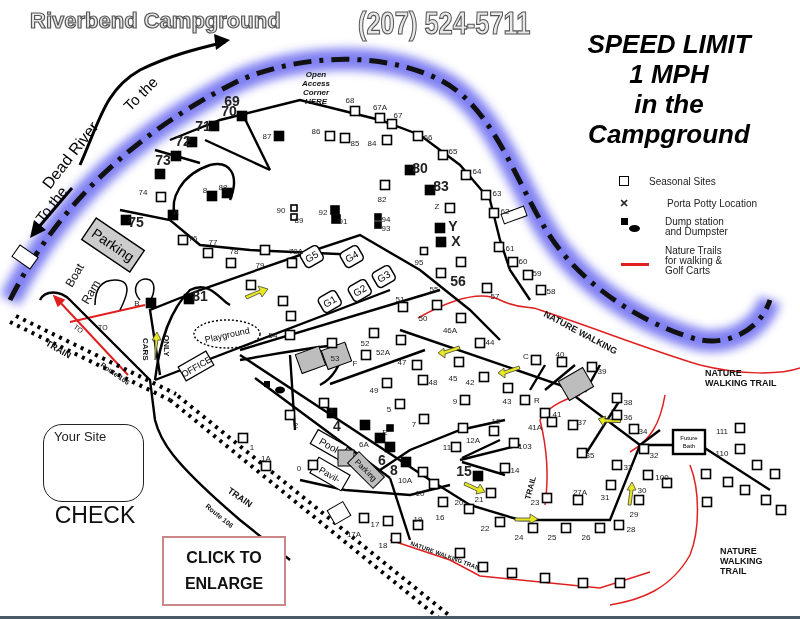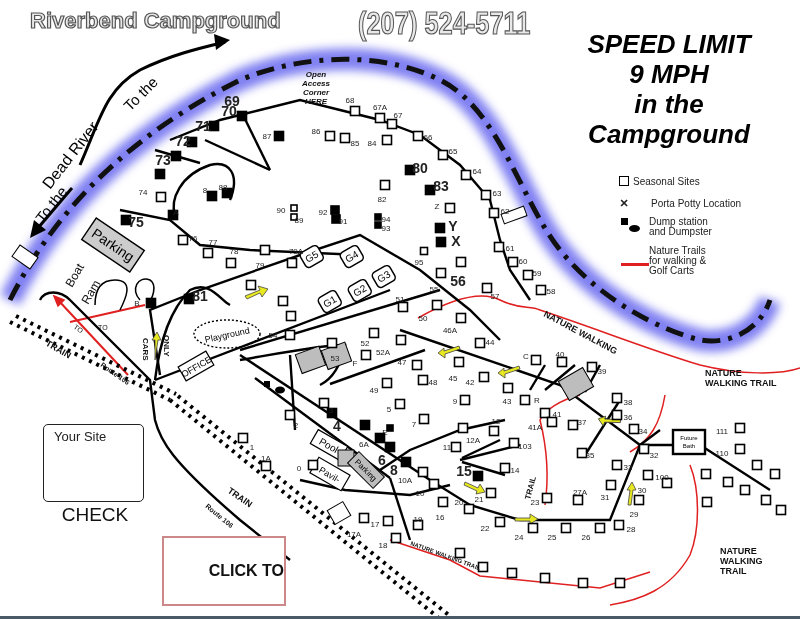--- a/index.html
+++ b/index.html
@@ -3,28 +3,28 @@
 <meta charset="utf-8">
 <style>
   html,body{margin:0;padding:0;background:#fff;}
   body{width:800px;height:619px;position:relative;overflow:hidden;font-family:"Liberation Sans",sans-serif;}
   #map{position:absolute;left:0;top:0;width:800px;height:619px;}
   .title{position:absolute;font-family:"Liberation Sans",sans-serif;font-weight:bold;color:#e8e8e8;-webkit-text-stroke:1.2px #555;letter-spacing:0px;}
   #t-name{left:30px;top:8px;font-size:22px;}
   #t-phone{left:358px;top:6px;font-size:31px;transform:scaleX(0.82);transform-origin:left;}
   .speed{position:absolute;left:544px;width:250px;text-align:center;font-weight:bold;font-style:italic;font-size:26px;color:#000;line-height:28px;}
   #legend{position:absolute;left:615px;top:170px;font-size:10px;color:#222;}
-  .lg-row{position:relative;height:22px;display:flex;align-items:center;}
+  .lg-row{position:relative;height:22px;display:flex;align-items:center;gap:16px;}
   .lg-sym{width:18px;display:inline-flex;justify-content:center;}
   .box-open{width:8px;height:8px;border:1.6px solid #000;display:inline-block;}
   .box-fill{width:10px;height:10px;background:#000;display:inline-block;}
-  #your-site{position:absolute;left:43px;top:424px;width:99px;height:76px;border:1.5px solid #222;border-radius:5px;}
+  #your-site{position:absolute;left:43px;top:424px;width:99px;height:76px;border:1.5px solid #222;border-radius:19px;}
   #your-site span{position:absolute;left:10px;top:4px;font-size:13px;color:#222;}
-  #checkout{position:absolute;left:40px;top:505px;width:110px;text-align:center;font-size:19px;line-height:20px;color:#111;}
-  #enlarge{position:absolute;left:162px;top:536px;width:124px;height:70px;border:2px solid #c88;background:#fff;display:flex;align-items:center;justify-content:flex-end;text-align:center;font-weight:bold;font-size:16px;line-height:26px;color:#111;cursor:pointer;box-sizing:border-box;}
+  #checkout{position:absolute;left:40px;top:505px;width:110px;text-align:center;font-size:23px;line-height:20px;color:#111;}
+  #enlarge{position:absolute;left:162px;top:536px;width:124px;height:70px;border:2px solid #c88;background:#fff;display:flex;align-items:center;justify-content:center;text-align:center;font-weight:bold;font-size:16px;line-height:26px;color:#111;cursor:pointer;box-sizing:border-box;}
   #bottom-bar{position:absolute;left:0;top:616px;width:800px;height:3px;background:#4a5a66;}
   .lbl{font-family:"Liberation Sans",sans-serif;}
 </style>
 </head>
 <body>
 
 <svg id="map" viewBox="0 0 800 619" xmlns="http://www.w3.org/2000/svg">
   <defs>
     <filter id="glow" x="-20%" y="-20%" width="140%" height="140%">
       <feGaussianBlur stdDeviation="5"></feGaussianBlur>
@@ -439,21 +439,21 @@
     <text x="720" y="574" font-size="9">TRAIL</text>
     <text x="410" y="545" font-size="6" transform="rotate(20 410 545)">NATURE WALKING TRAIL</text>
     <text x="530" y="500" font-size="8" transform="rotate(-75 530 500)">TRAIL</text>
   </g>
 </svg>
 
 <div class="title" id="t-name">Riverbend Campground</div>
 <div class="title" id="t-phone">(207) 524-5711</div>
 
 <div class="speed" style="top:30px">SPEED LIMIT</div>
-<div class="speed" style="top:60px">9 MPH</div>
+<div class="speed" style="top:60px">1 MPH</div>
 <div class="speed" style="top:90px">in the</div>
 <div class="speed" style="top:120px">Campground</div>
 
 <div id="legend">
   <div class="lg-row">
     <span class="lg-sym">
         <span class="box-open"></span>
       </span>
     <span>Seasonal Sites</span>
   </div>
@@ -487,16 +487,17 @@
   <span>Your Site</span>
 </div>
 
 <div id="checkout">
   <div>CHECK</div>
 </div>
 
 <div id="enlarge">
   <div>
     <div>CLICK TO</div>
+    <div>ENLARGE</div>
   </div>
 </div>
 
 <div id="bottom-bar"></div>
 
 </body></html>

